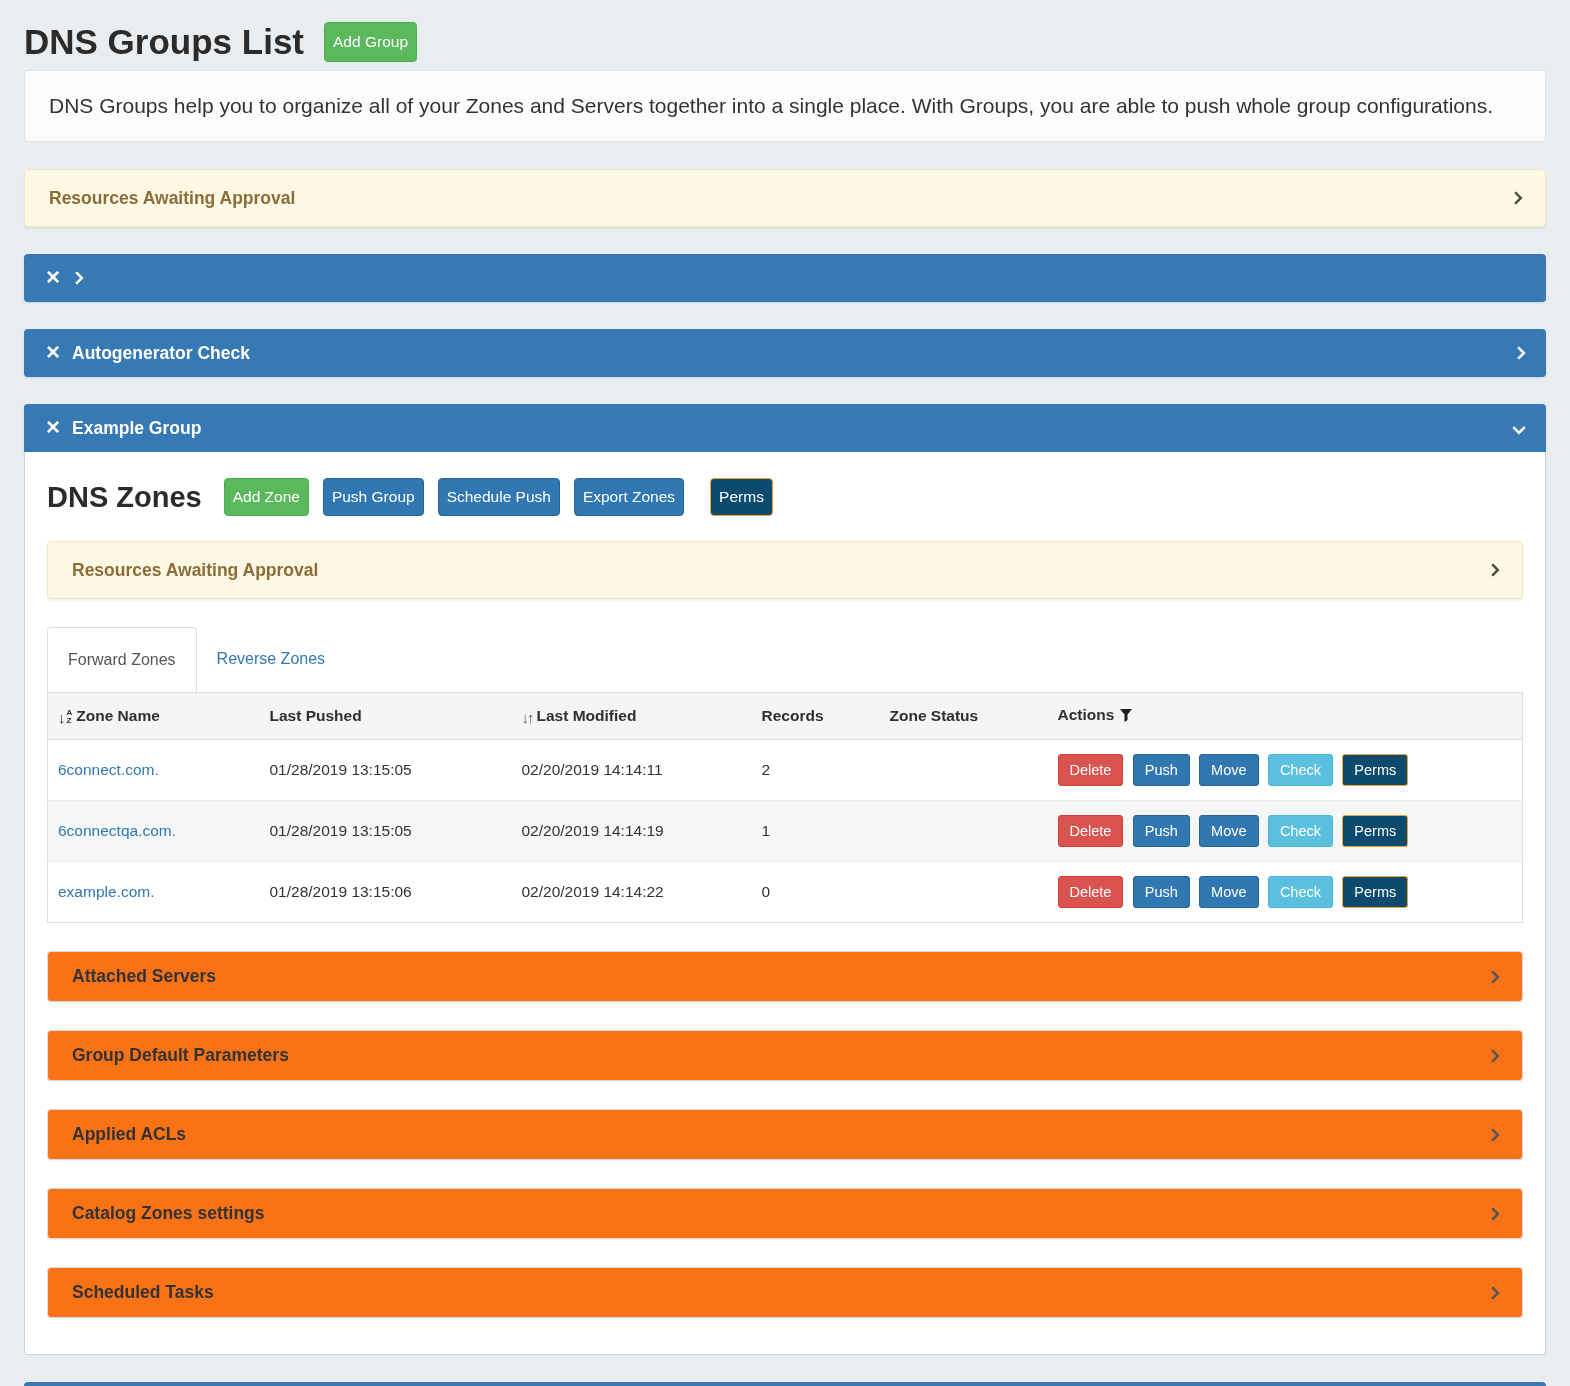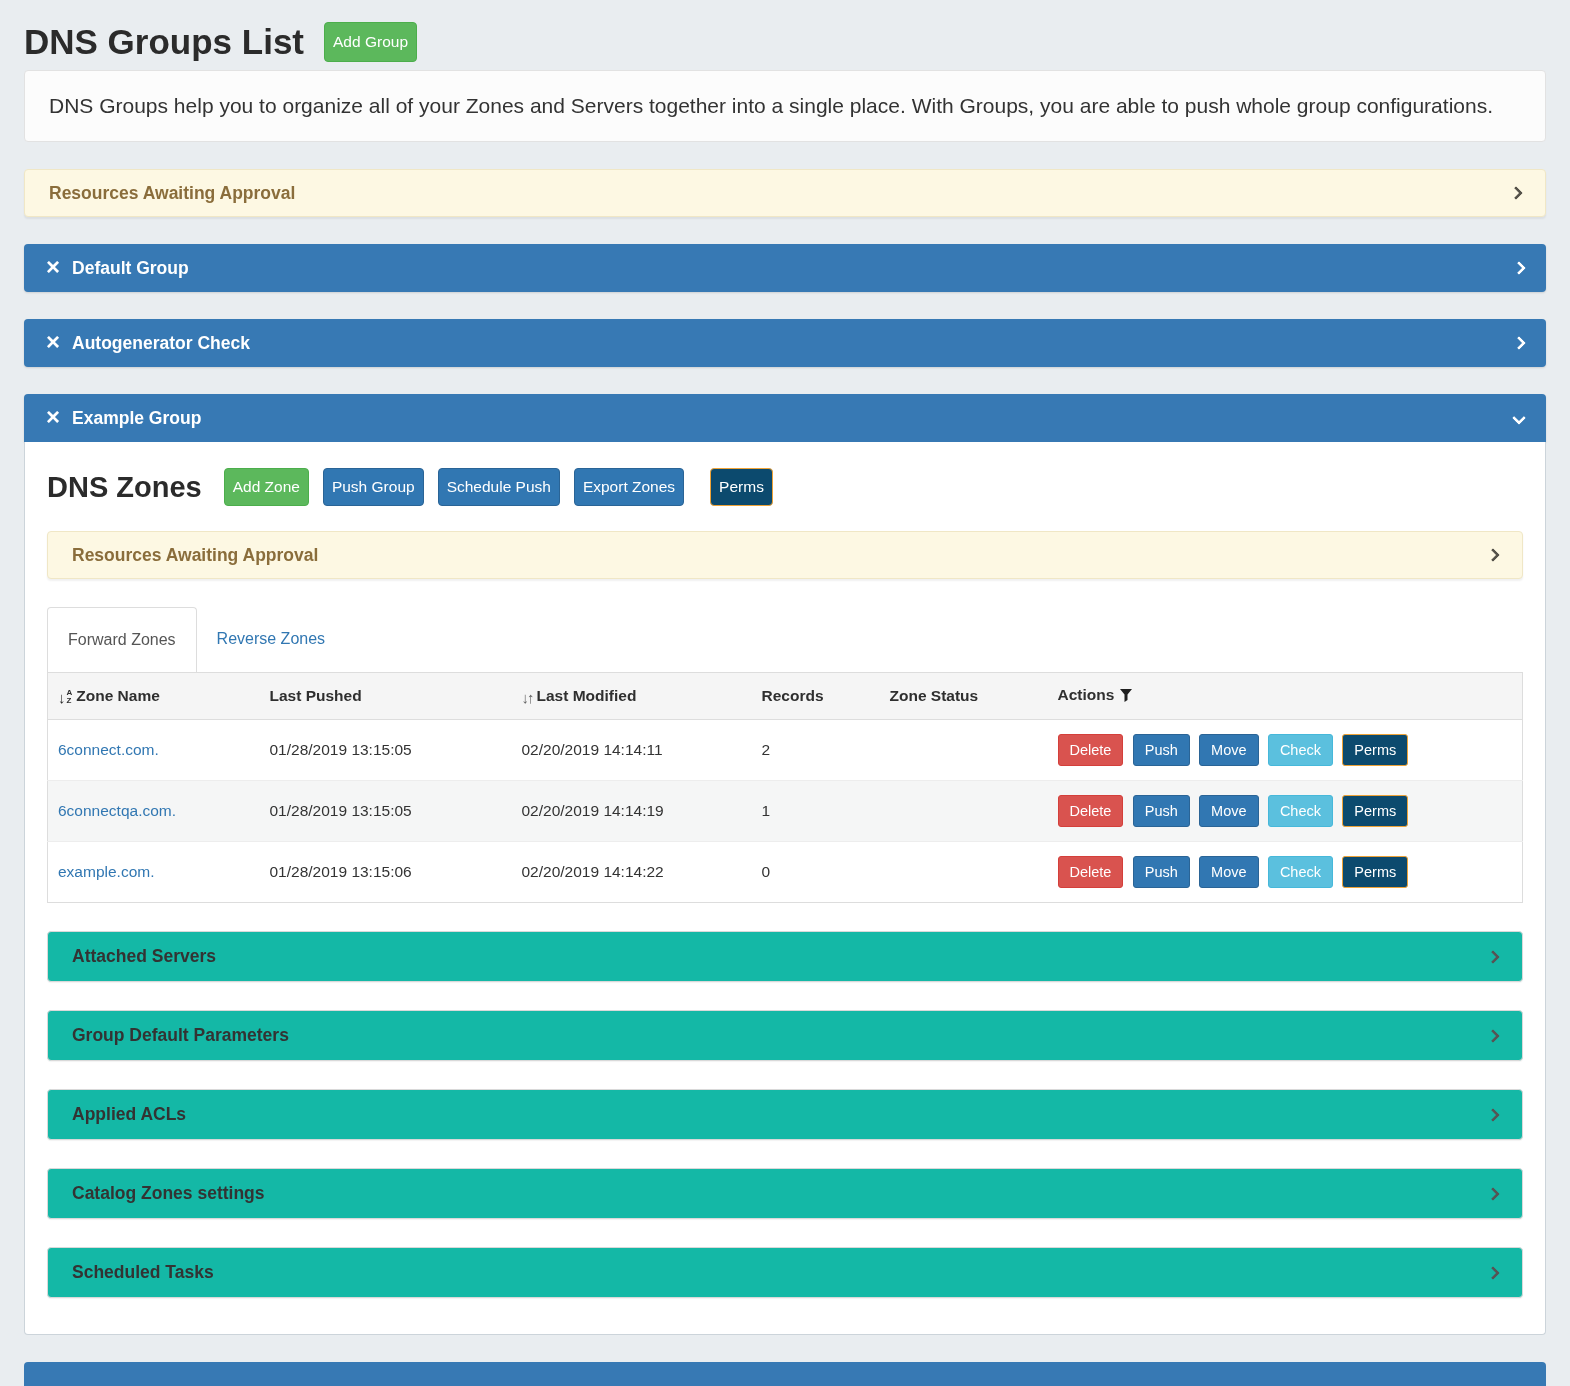--- a/index.html
+++ b/index.html
@@ -28,21 +28,21 @@
   .btn-red    { background:#d9534f; border-color:#d43f3a; }
   .btn-cyan   { background:#5bc0de; border-color:#46b8da; }
   .btn-sm { padding:7px 11px; font-size:14.5px; border-radius:3px; }
 
   
   .intro-box { background:#fcfcfc; border:1px solid #e2e2e2; border-radius:4px;
                padding:23px 24px; font-size:21px; color:#333; }
 
   
   .approval-bar { margin-top:27px; background:#fdf8e3; border:1px solid #f0e7c6; border-radius:4px;
-                  height:48px; display:flex; align-items:center; justify-content:space-between;
+                  height:58px; display:flex; align-items:center; justify-content:space-between;
                   padding:0 24px; cursor:pointer; box-shadow:0 2px 2px rgba(0,0,0,0.06); }
   .approval-bar .label { color:#8a6d3b; font-weight:700; font-size:17.5px; }
 
   
   .chev { width:10px; height:10px; border-right:3px solid currentColor; border-bottom:3px solid currentColor;
           display:inline-block; border-radius:1px; }
   .chev-right { transform:rotate(-45deg); }
   .chev-down  { transform:rotate(45deg); }
   .chev-dark  { color:#55524a; }
   .chev-gray  { color:#555; }
@@ -87,21 +87,21 @@
   
   .sort-icon { display:inline-flex; align-items:center; margin-right:4px; vertical-align:-2px; }
   .sort-arrow { font-size:15px; color:#2f2f2f; }
   .sort-az { display:inline-flex; flex-direction:column; font-size:8px; line-height:8px;
              font-weight:700; margin-left:1px; color:#2f2f2f; }
   .sort-pair { display:inline-flex; margin-right:4px; color:#666; font-size:15px; vertical-align:-2px; }
   .sort-pair span { letter-spacing:-2px; }
   .filter-icon { display:inline-block; margin-left:6px; vertical-align:-2px; }
 
   
-  .section-bar { margin-top:28px; background:#14b8a6; border:1px solid #d9d9d9; border-radius:4px;
+  .section-bar { margin-top:28px; background:#f97316; border:1px solid #d9d9d9; border-radius:4px;
                  height:51px; display:flex; align-items:center; justify-content:space-between;
                  padding:0 24px; cursor:pointer; box-shadow:0 1px 1px rgba(0,0,0,0.05); }
   .section-bar .label { font-weight:700; font-size:17.5px; color:#333; }
   .section-bar:first-of-type { margin-top:34px; }
 
   
   .bottom-strip { margin-top:27px; background:#3779b4; border-radius:4px 4px 0 0; height:48px; cursor:pointer; }
 </style>
 </head>
 <body>
@@ -117,21 +117,20 @@
     <span>DNS Groups help you to organize all of your Zones and Servers together into a single place. With Groups, you are able to push whole group configurations.</span>
   </div>
 
   <div class="approval-bar">
     <span class="label">Resources Awaiting Approval</span>
     <span class="chev chev-right chev-dark"></span>
   </div>
 
   <div class="group-bar">
     <span class="x-icon">×</span>
-    <span class="name">Default Group</span>
     <span class="chev chev-right chev-white"></span>
   </div>
 
   <div class="group-bar">
     <span class="x-icon">×</span>
     <span class="name">Autogenerator Check</span>
     <span class="chev chev-right chev-white"></span>
   </div>
 
   <div class="group-bar open">

